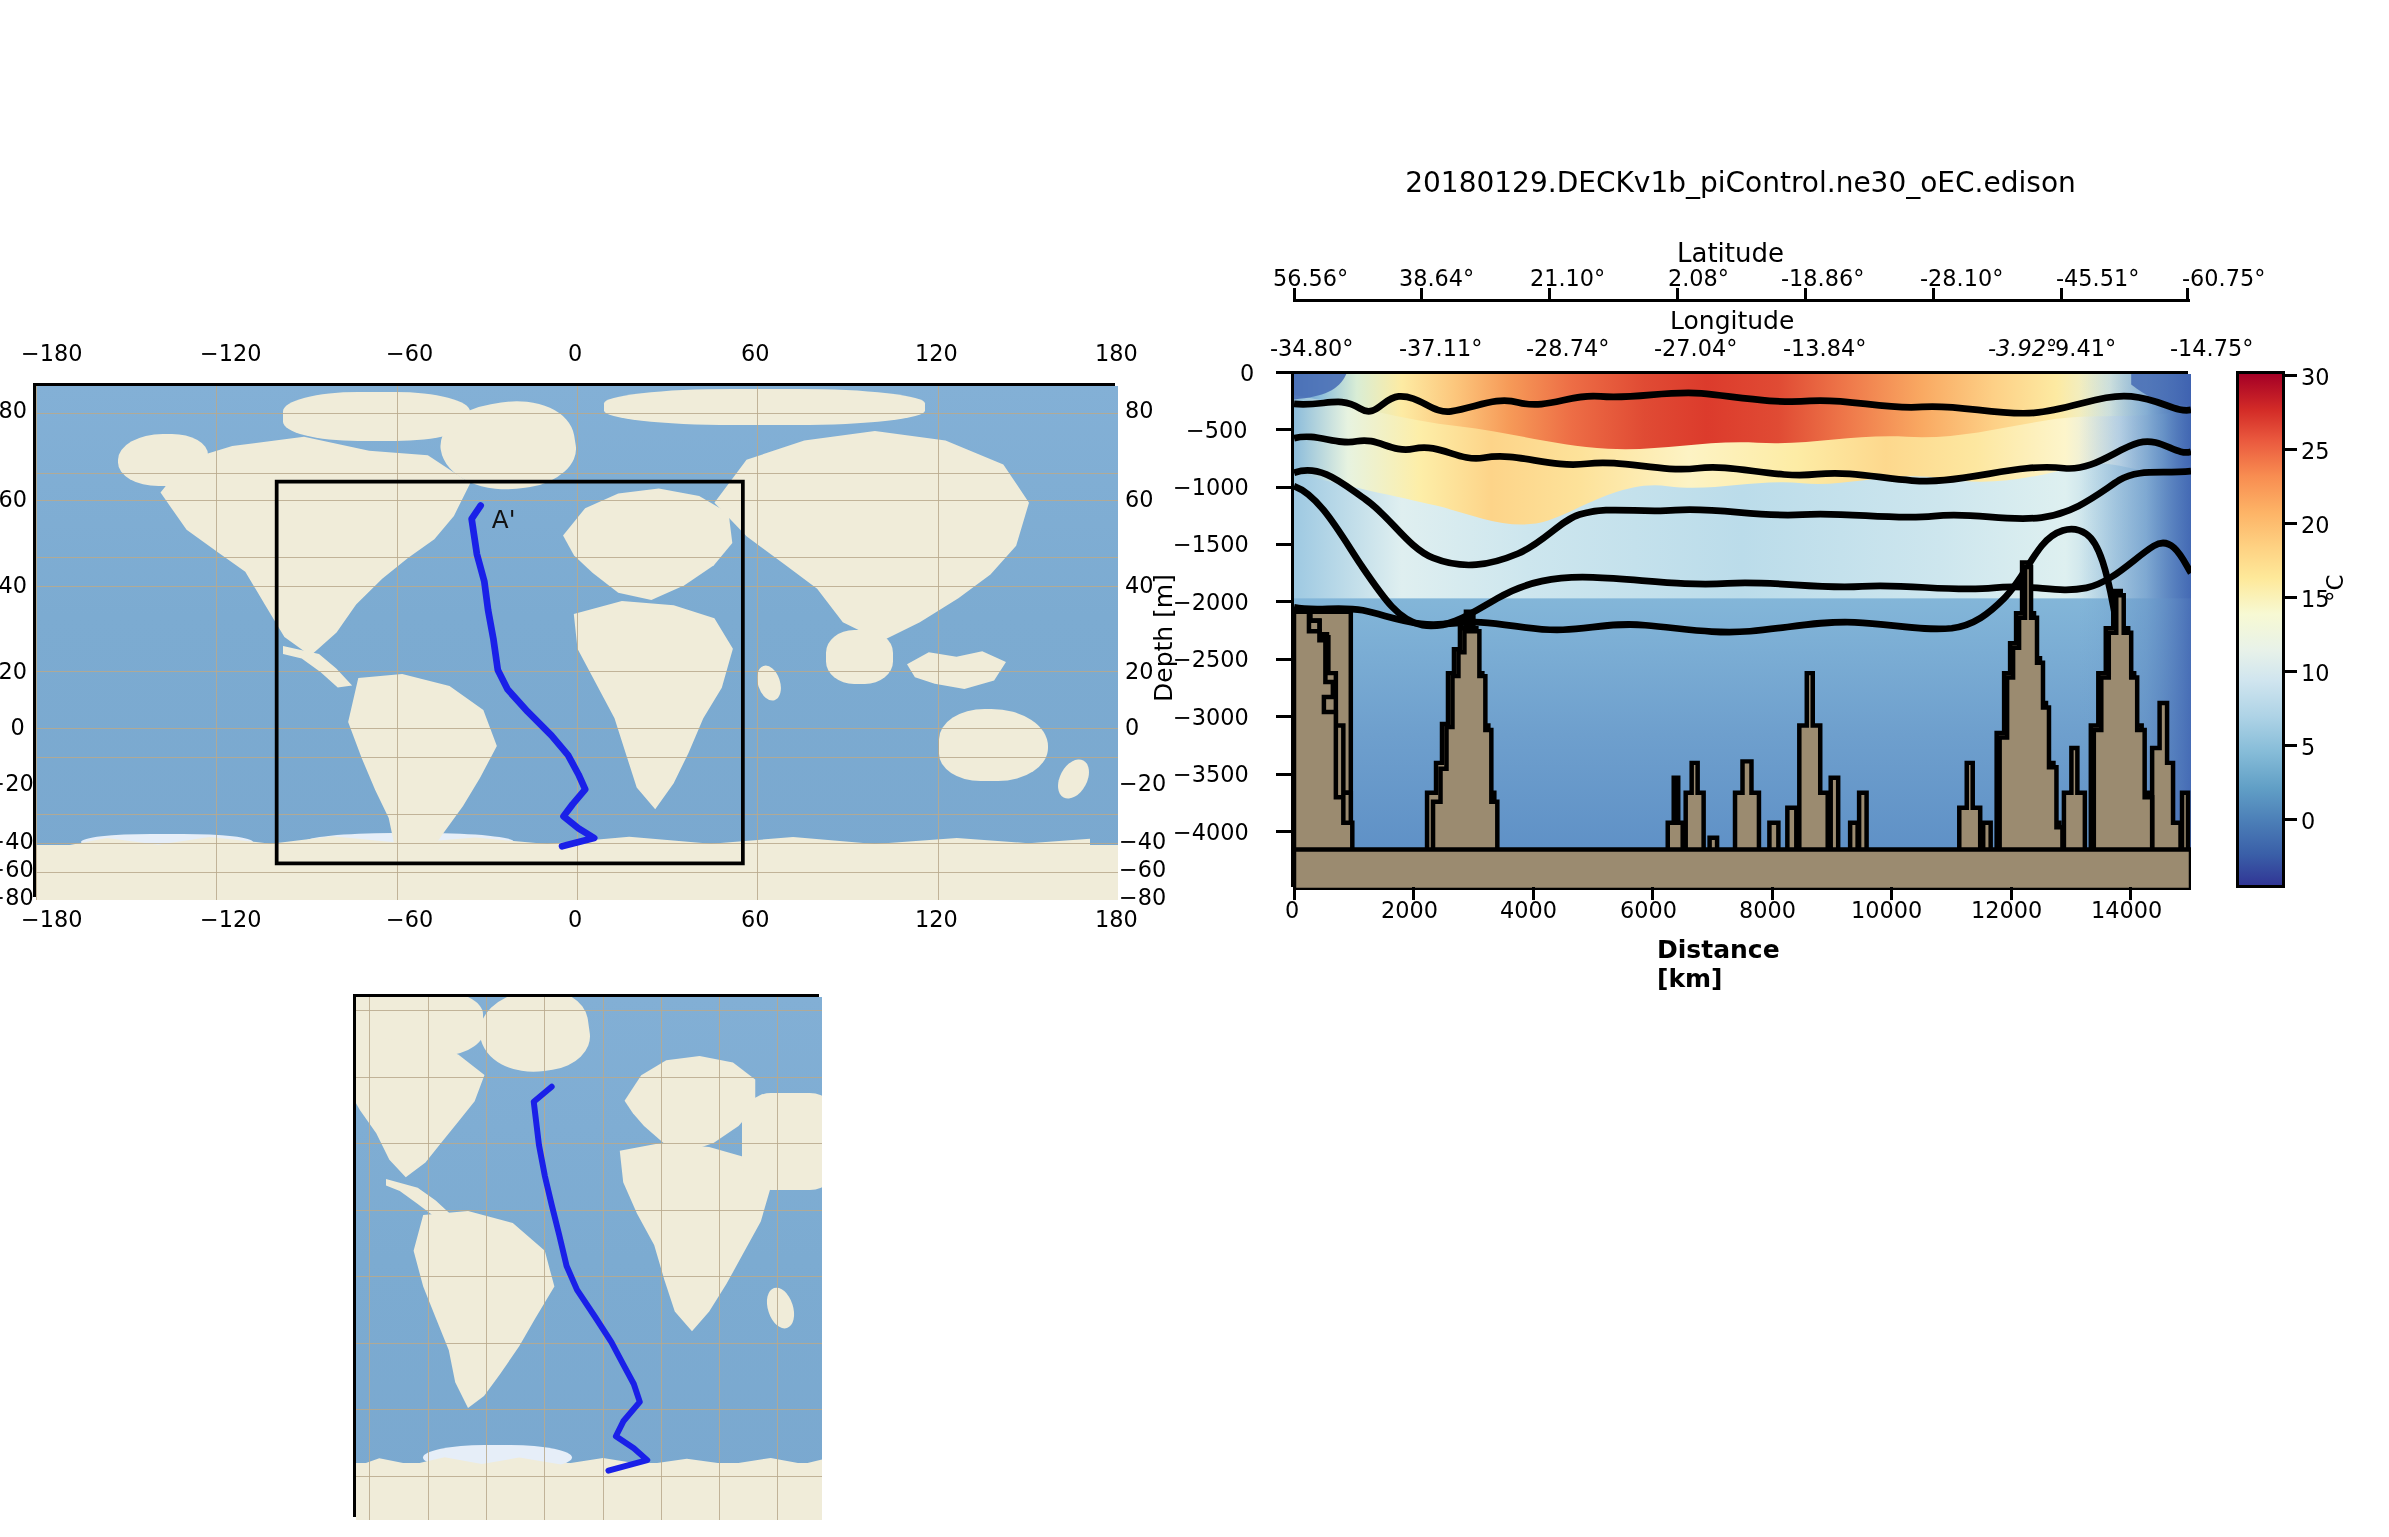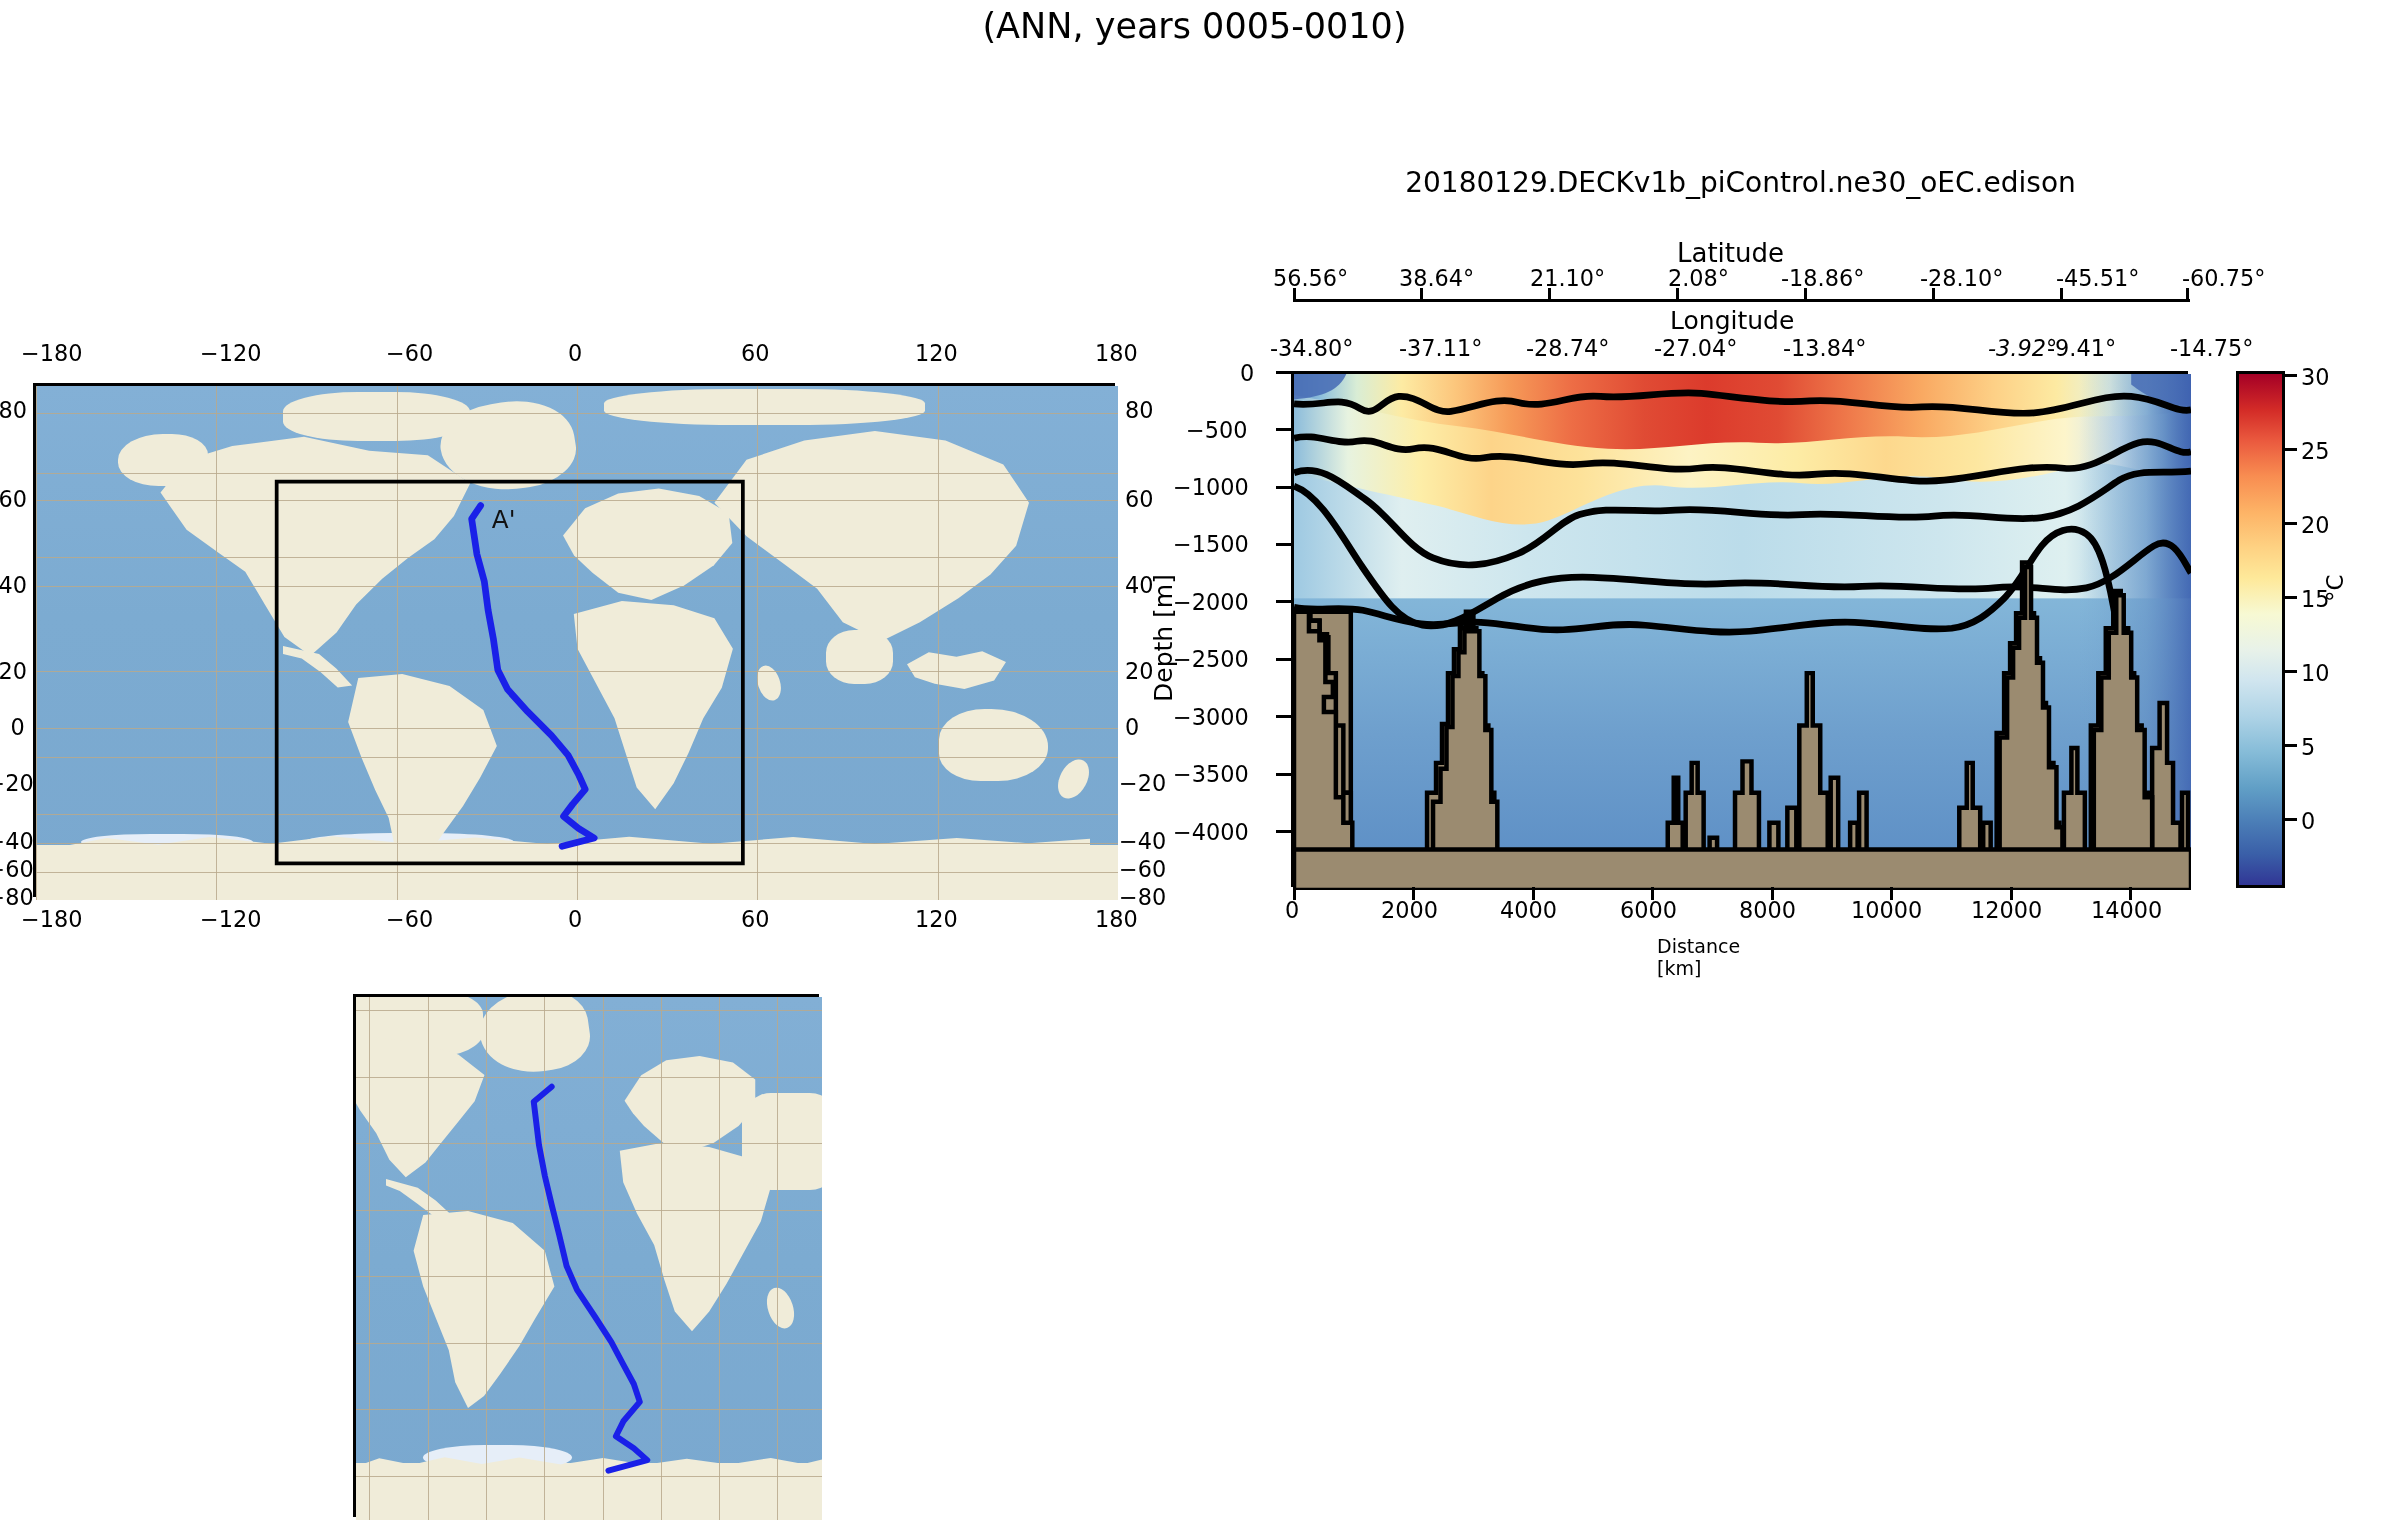--- a/index.html
+++ b/index.html
@@ -47,29 +47,28 @@
   #inset-wrap{left:353px;top:994px;width:466px;height:523px;}
   #inset{position:absolute;left:0;top:0;width:466px;height:523px;overflow:hidden;background:#7fadd4;}
 
   
   svg.ovl{position:absolute;left:0;top:0;overflow:visible;}
   .transect{fill:none;stroke:#1a20e8;stroke-width:9;stroke-linejoin:round;stroke-linecap:round;}
   .transect-sm{fill:none;stroke:#1a20e8;stroke-width:8;stroke-linejoin:round;stroke-linecap:round;}
   .inbox{fill:none;stroke:#000;stroke-width:5;}
   .aprime{font-size:33px;font-family:"DejaVu Sans",sans-serif;fill:#111;}
 
-  .axlab{position:absolute;font-size:19px;}
+  .axlab{position:absolute;font-size:25px;font-weight:bold;}
   .ylab-rot{position:absolute;font-size:25px;transform:rotate(-90deg);transform-origin:left top;white-space:nowrap;}
   #dataset-title{left:1240px;top:166px;width:1001px;text-align:center;font-size:28px;}
 </style>
 </head>
 <body>
 
 <div id="fig-title" class="abs">
-  <span class="l2">(ANN, years 0005-0010)</span>
 </div>
 
 <div id="bigmap-wrap" class="abs panel-frame">
   <div id="bigmap">
 
     <div class="sea" style="inset:0;background:linear-gradient(to bottom,#83b0d6 0%,#7cabd1 45%,#7aa8cf 100%);"></div>
 
     <div class="landsoft" style="left:0;top:459px;width:1082px;height:55px;background:#f0ecd9;"></div>
     <div class="ice" style="left:45px;top:448px;width:172px;height:16.4px;border-radius:50%/60%;"></div>
     <div class="ice" style="left:269px;top:447px;width:209px;height:18px;border-radius:50%/60%;"></div>

